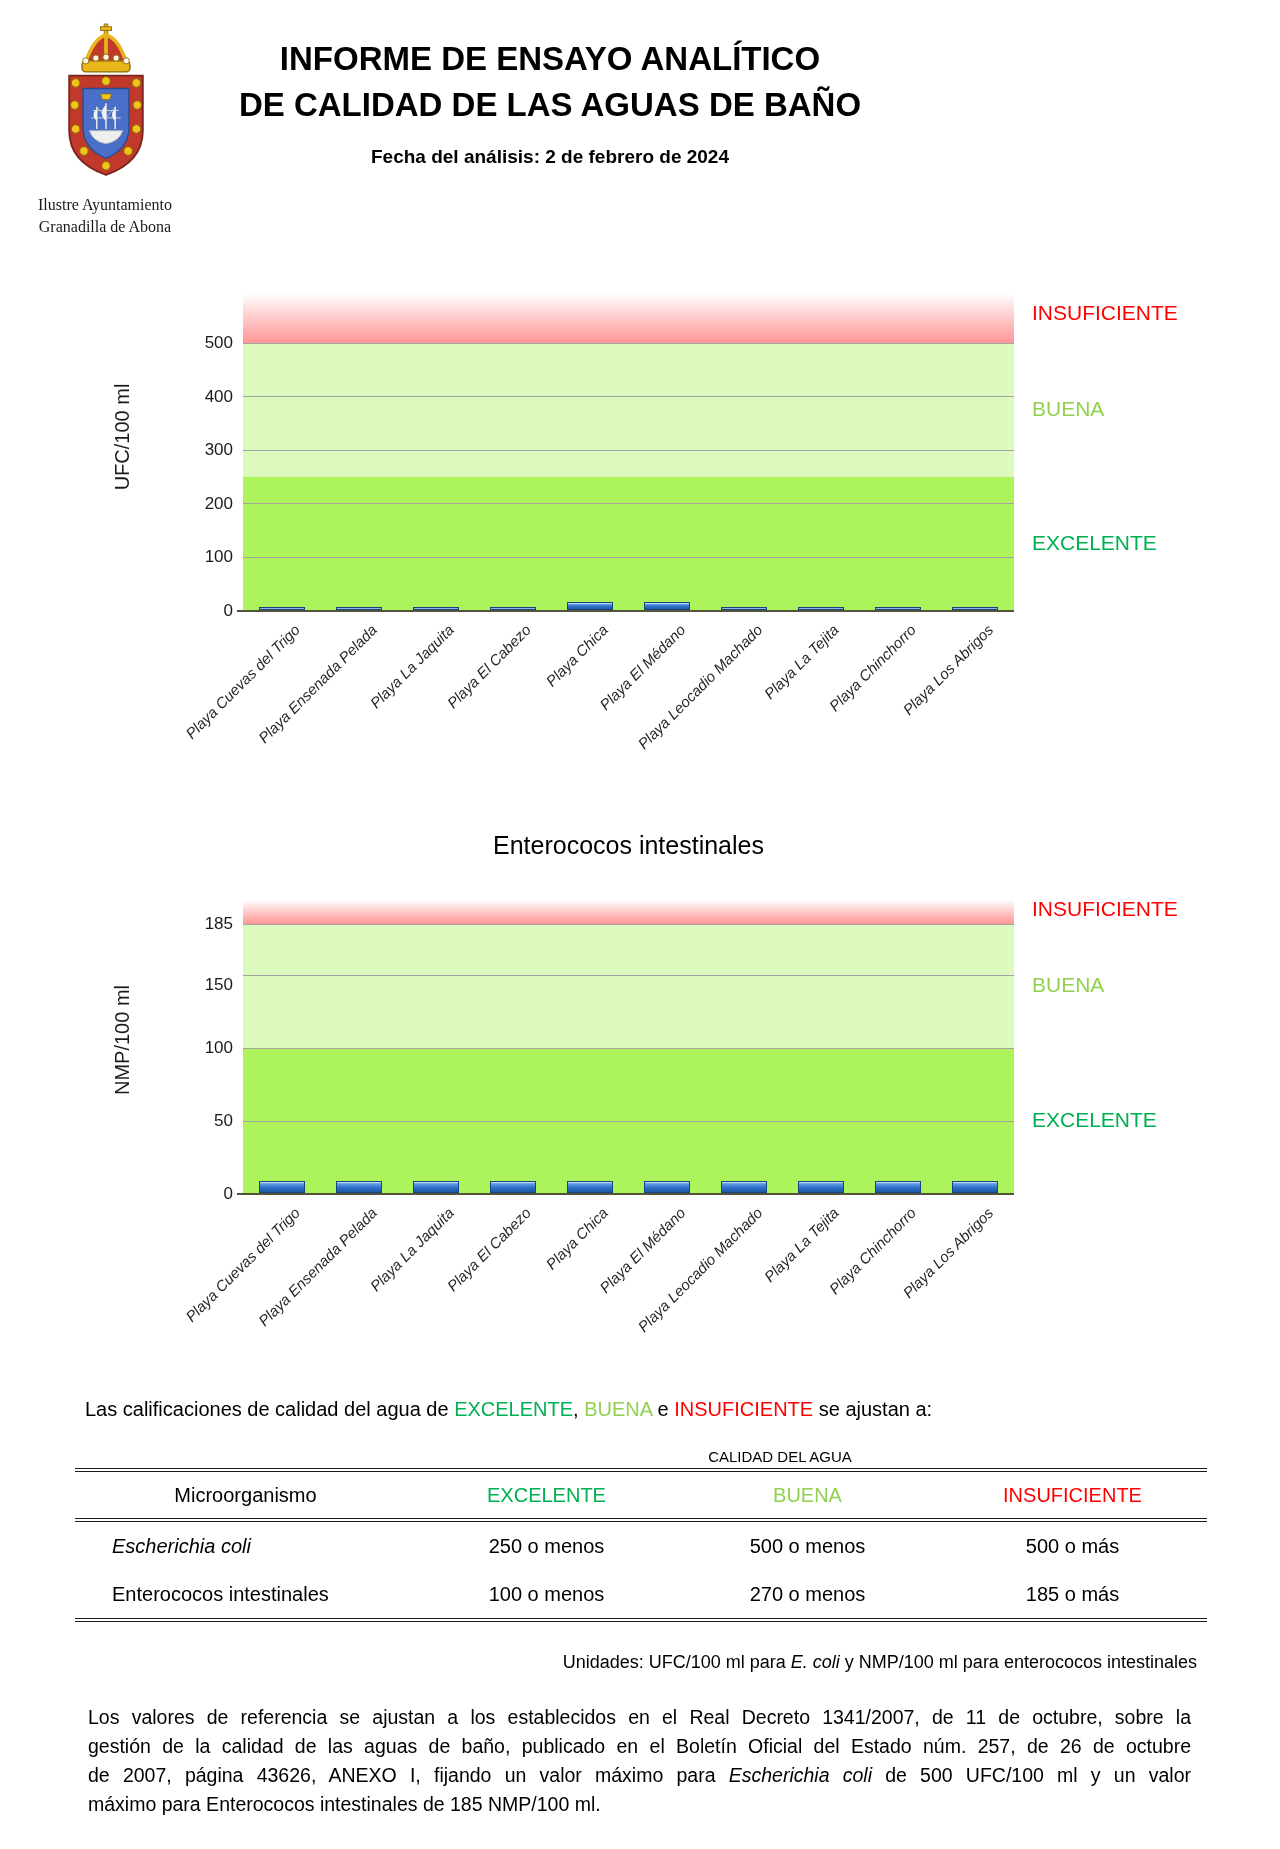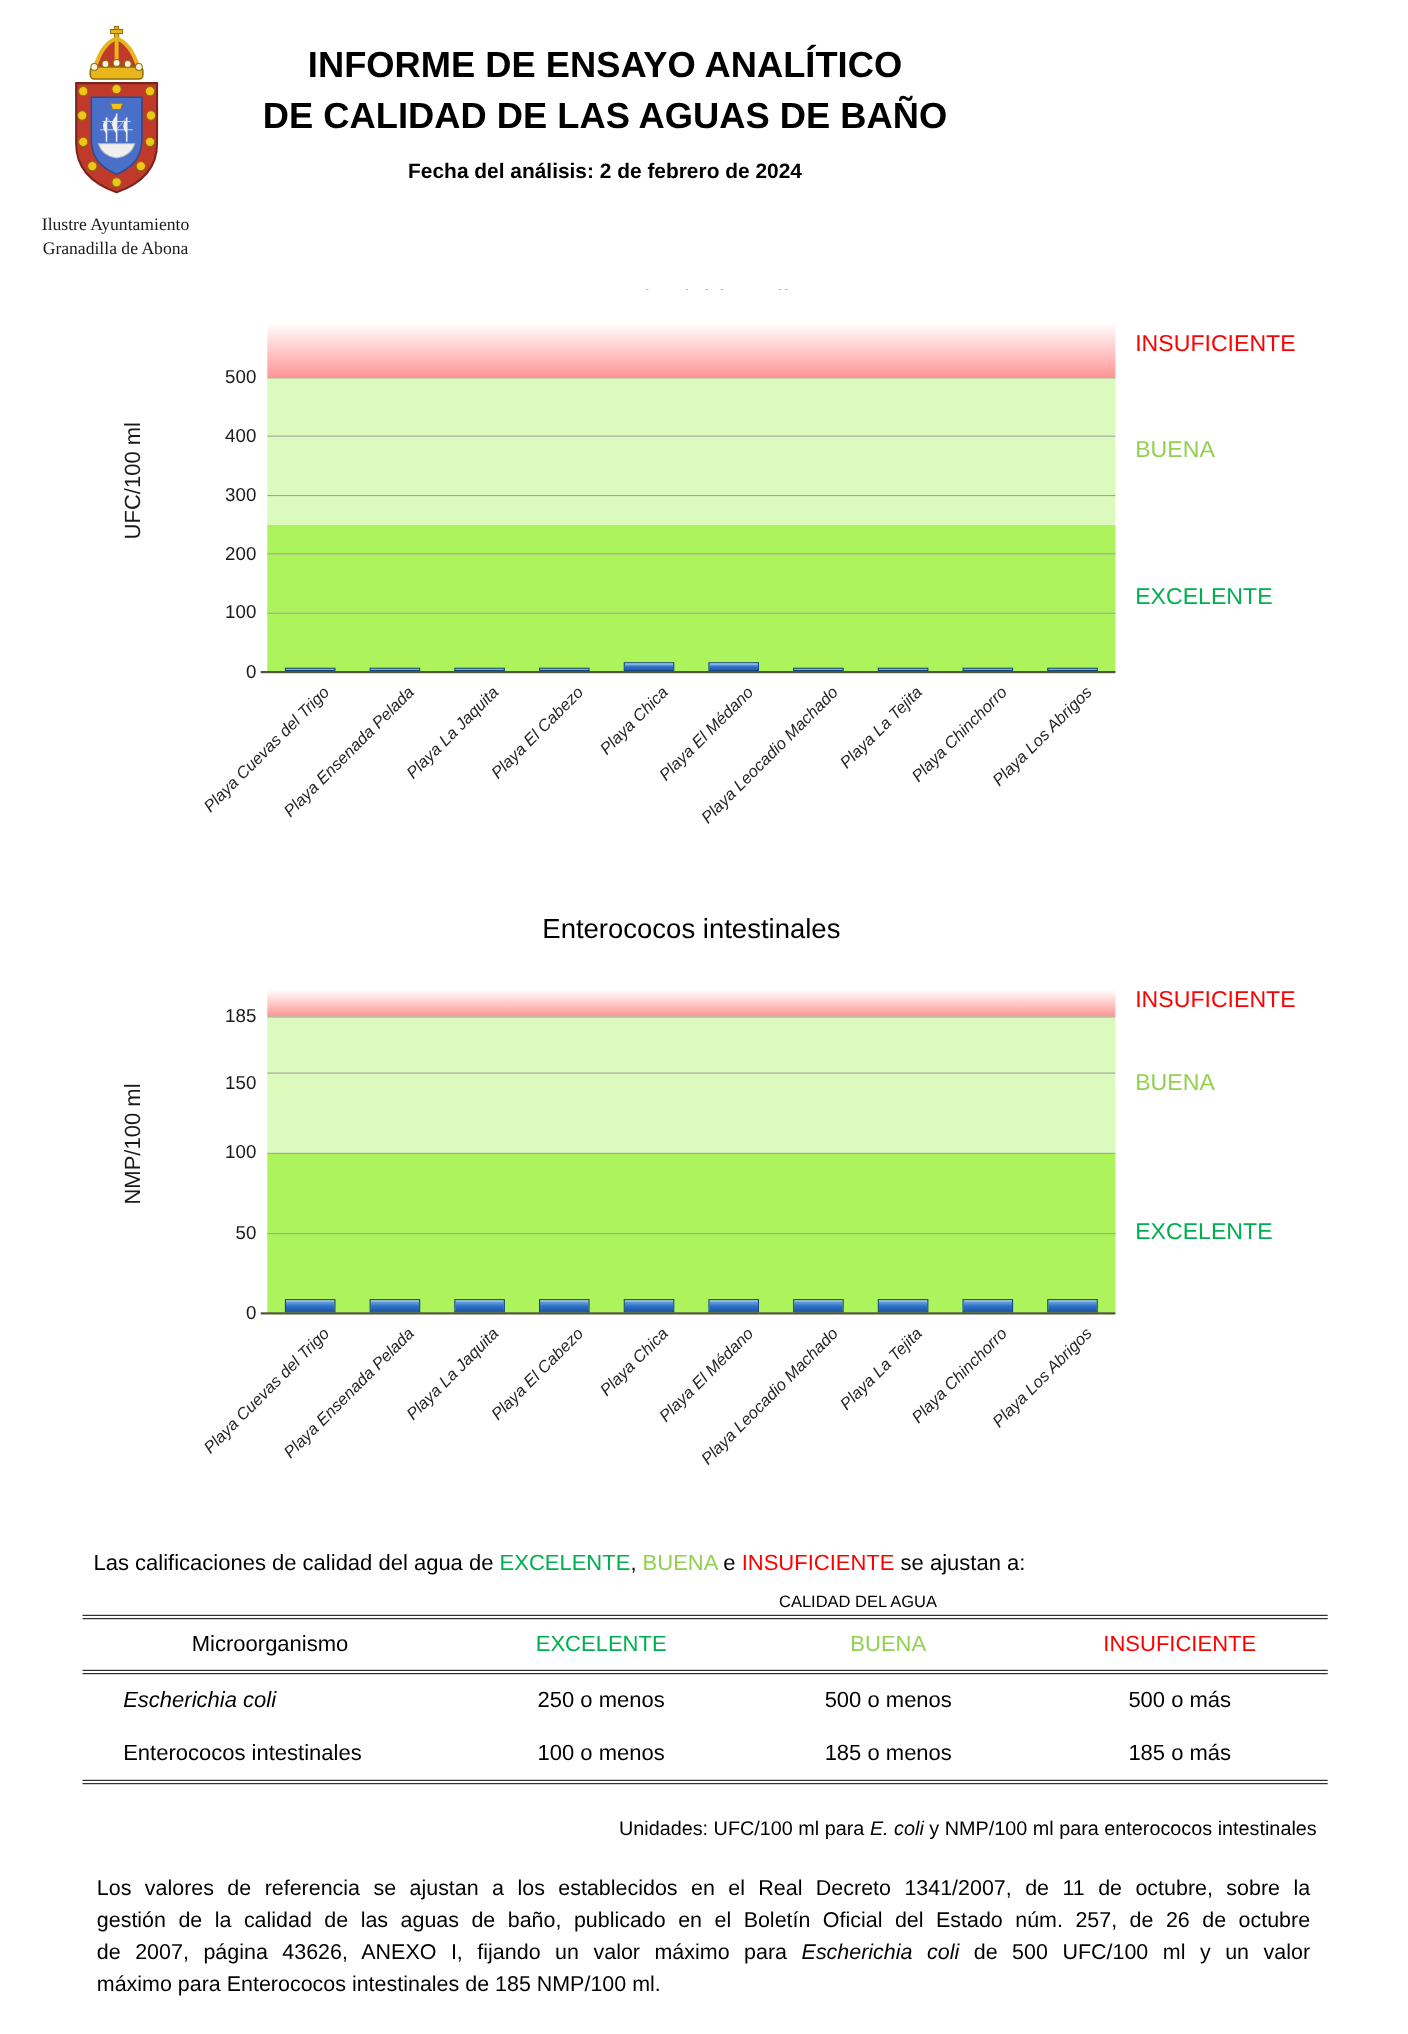--- a/index.html
+++ b/index.html
@@ -11,21 +11,21 @@
   .title2{left:180px;top:86px;width:740px;text-align:center;font-size:33px;font-weight:600;color:#000;}
   .dateline{left:180px;top:146px;width:740px;text-align:center;font-size:19px;font-weight:600;color:#000;}
   .muni{left:15px;width:180px;text-align:center;font-family:"Liberation Serif",serif;font-size:16px;color:#1a1a1a;}
   
   .chart-title{font-size:25px;color:#000;text-align:center;}
   .ytick{font-size:17px;color:#1a1a1a;text-align:right;}
   .ylab{font-size:20px;color:#1a1a1a;white-space:nowrap;}
   .zlabel{font-size:21px;white-space:nowrap;}
   .blabel{font-size:15px;font-style:italic;color:#262626;white-space:nowrap;text-align:right;}
   
-  .quals{left:85px;top:1398px;width:1120px;font-size:20px;color:#000;margin-top:12px;}
+  .quals{left:85px;top:1398px;width:1120px;font-size:20px;color:#000;}
   .tcaption{left:380px;top:1448px;width:800px;text-align:center;font-size:15px;color:#000;}
   
   .tablewrap{left:75px;top:1468px;width:1132px;border-top:4px double #1a1a1a;border-bottom:4px double #1a1a1a;}
   .trow{display:grid;grid-template-columns:341px 261px 261px auto;align-items:center;height:48px;}
   .trow.thead{height:46px;border-bottom:4px double #1a1a1a;}
   .tc{text-align:center;font-size:20px;color:#000;}
   .tc.name{text-align:left;padding-left:37px;}
   .italic{font-style:italic;}
   .excelente{color:#00B050;}
   .buena{color:#92D050;}
@@ -187,21 +187,21 @@
     </div>
     <div class="trow">
       <div class="tc name italic">Escherichia coli</div>
       <div class="tc">250 o menos</div>
       <div class="tc">500 o menos</div>
       <div class="tc">500 o más</div>
     </div>
     <div class="trow">
       <div class="tc name">Enterococos intestinales</div>
       <div class="tc">100 o menos</div>
-      <div class="tc">185 o menos</div>
+      <div class="tc">270 o menos</div>
       <div class="tc">185 o más</div>
     </div>
   </div>
 
   <div class="abs units"><span>Unidades: UFC/100 ml para </span><span style="font-style: italic;">E. coli</span><span> y NMP/100 ml para enterococos intestinales</span></div>
 
   <div class="abs footerp" id="footer-paragraph">
       <div class="jline"><span>Los valores de referencia se ajustan a los establecidos en el Real Decreto 1341/2007, de 11 de octubre, sobre la</span></div>
       <div class="jline"><span>gestión de la calidad de las aguas de baño, publicado en el Boletín Oficial del Estado núm. 257, de 26 de octubre</span></div>
       <div class="jline"><span>de 2007, página 43626, ANEXO I, fijando un valor máximo para </span><span style="font-style: italic;">Escherichia coli</span><span> de 500 UFC/100 ml y un valor</span></div>

